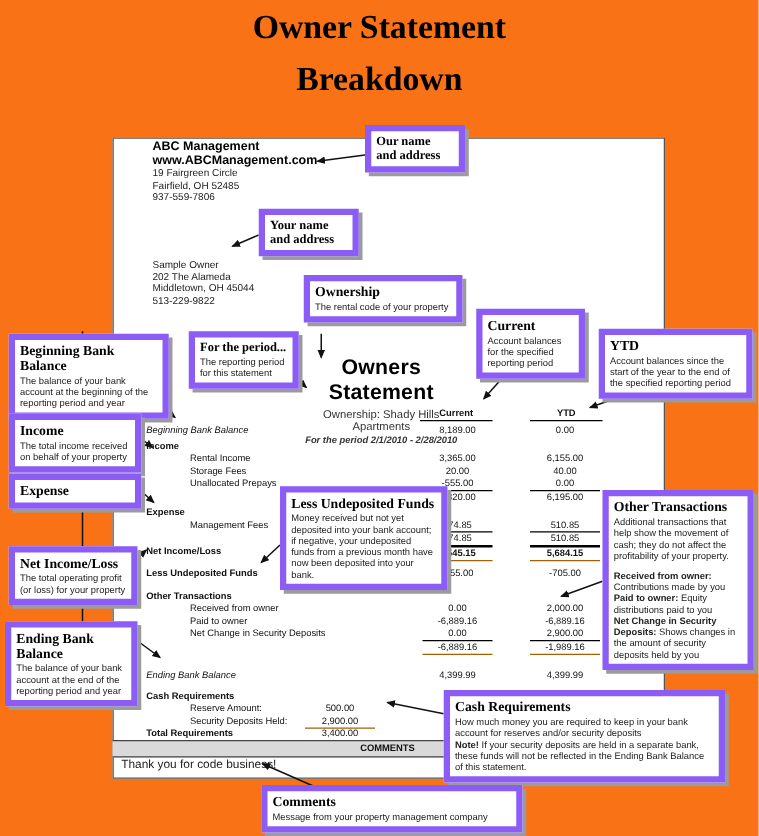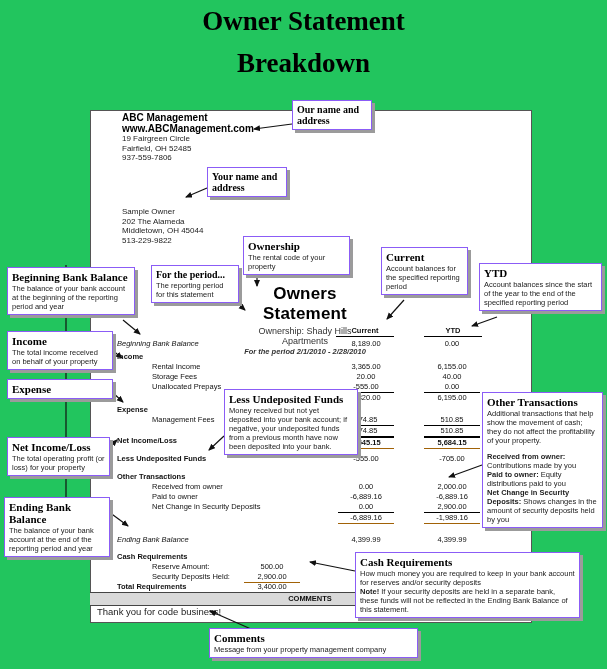--- a/index.html
+++ b/index.html
@@ -1,16 +1,16 @@
 <!DOCTYPE html>
 <html><head>
 <meta charset="utf-8">
 <style>
   html,body{margin:0;padding:0;background:#fff;}
-  #stage{position:relative;width:607px;height:669px;background:#22c55e;overflow:hidden;
+  #stage{position:relative;width:607px;height:669px;background:#f97316;overflow:hidden;
          font-family:"Liberation Sans",sans-serif;color:#111;}
 
   
   .page-title{position:absolute;left:0;width:607px;text-align:center;
               font-family:"Liberation Serif",serif;font-weight:bold;font-size:27px;color:#000;}
   #title-line1{top:6px;}
   #title-line2{top:48px;}
 
   
   #doc{position:absolute;left:90px;top:110px;width:440px;height:511px;
@@ -50,32 +50,32 @@
   .t-closing{margin-top:13px;}
   .t-cash-header{margin-top:7px;}
 
   
   #comments-bar{position:absolute;left:90px;top:592px;width:440px;height:12px;z-index:2;
                 background:#d9d9d9;border-top:1px solid #444;border-bottom:1px solid #444;
                 text-align:center;font-size:7.5px;font-weight:bold;line-height:12px;color:#111;}
   #thankyou{position:absolute;left:97px;top:606px;z-index:2;font-size:9.5px;color:#222;}
 
   
-  .callout{position:absolute;background:#fff;border:1px solid #8b5cf6;z-index:10;
+  .callout{position:absolute;background:#fff;border:5px solid #8b5cf6;z-index:10;
            box-shadow:3px 3px 0 #9b9b9b;padding:3px 4px;box-sizing:border-box;}
   .co-title{font-family:"Liberation Serif",serif;font-weight:bold;font-size:11px;line-height:12px;color:#000;}
   .co-title.small{font-size:10px;line-height:11px;}
   .co-body{font-size:7.5px;line-height:9px;color:#222;margin-top:1px;}
   .co-item{font-size:7.5px;line-height:9px;color:#222;}
   .co-gap{height:7px;}
 
   #co-our-name   {left:292px;top:100px;width:80px;}
   #co-your-name  {left:207px;top:167px;width:80px;}
   #co-for-period {left:151px;top:265px;width:88px;}
-  #co-ownership  {left:243px;top:236px;width:107px;}
+  #co-ownership  {left:243px;top:220px;width:127px;}
   #co-current    {left:381px;top:247px;width:87px;}
   #co-ytd        {left:479px;top:263px;width:123px;}
   #co-beginning  {left:7px;  top:267px;width:128px;}
   #co-income     {left:7px;  top:331px;width:106px;}
   #co-expense    {left:7px;  top:379px;width:106px;}
   #co-net        {left:7px;  top:437px;width:103px;}
   #co-ending     {left:4px;  top:497px;width:106px;}
   #co-lessundep  {left:224px;top:389px;width:134px;}
   #co-othertrans {left:482px;top:392px;width:121px;}
   #co-cashreq    {left:355px;top:552px;width:225px;}

